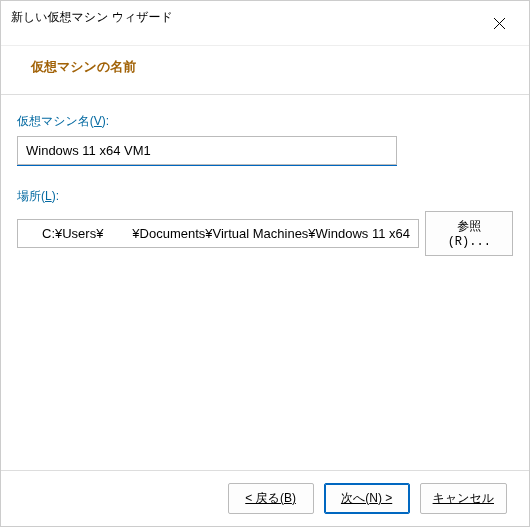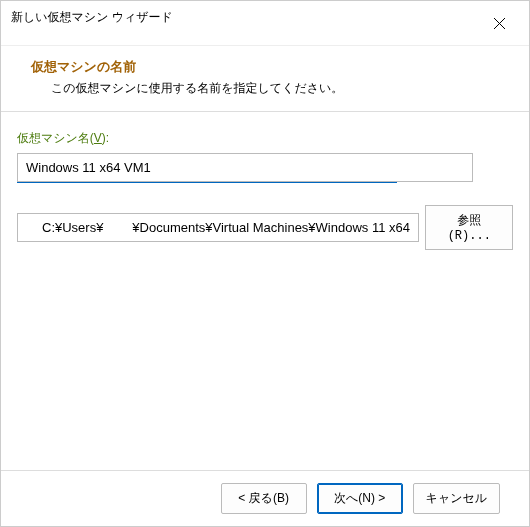--- a/index.html
+++ b/index.html
@@ -59,21 +59,21 @@
       color: #000;
       margin-left: 20px;
     }
     .content {
       flex: 1;
       padding: 18px 16px 0 16px;
       background: #fff;
     }
     .field-label {
       font-size: 12px;
-      color: #4d7c0f;
+      color: #0369a1;
       margin-bottom: 6px;
     }
     .field-label .accel {
       text-decoration: underline;
     }
     .input-row {
       display: flex;
       gap: 6px;
       align-items: center;
       margin-bottom: 6px;
@@ -81,21 +81,21 @@
     .text-input {
       font-size: 13px;
       padding: 6px 8px;
       border: 1px solid #bbb;
       background: #fff;
       color: #000;
       font-family: inherit;
       outline: none;
     }
     .name-input {
-      width: 456px;
+      width: 380px;
     }
     .name-underline {
       width: 380px;
       height: 0;
       border-bottom: 2px solid #0067c0;
       margin-top: -1px;
       margin-bottom: 22px;
     }
     .loc-input {
       width: 412px;
@@ -109,25 +109,26 @@
       cursor: pointer;
       font-family: Liberation Mono, monospace;
     }
     .hint {
       font-size: 12px;
       color: #000;
       margin-top: 12px;
     }
     .footer {
       border-top: 1px solid #ddd;
-      padding: 12px 29px;
+      padding: 12px 22px;
       display: flex;
       justify-content: flex-end;
       gap: 10px;
       background: #fff;
+      text-decoration: underline;
     }
     .footer-btn {
       min-width: 86px;
       padding: 6px 12px;
       border: 1px solid #bbb;
       background: #fdfdfd;
       font-size: 12px;
       cursor: pointer;
       font-family: inherit;
       border-radius: 2px;
@@ -145,31 +146,33 @@
   <div class="close-btn">
     <svg viewBox="0 0 11 11">
         <line x1="0" y1="0" x2="11" y2="11"></line>
         <line x1="11" y1="0" x2="0" y2="11"></line>
       </svg>
   </div>
 </div>
 
 <div class="header">
   <div class="header-title">仮想マシンの名前</div>
-  <div class="header-subtitle">この仮想マシンに使用する名前を指定してください。</div>
 </div>
 
 <div class="content">
 
   <div class="field-label">
     <span>仮想マシン名(</span><span class="accel">V</span><span>):</span>
   </div>
   <input type="text" class="text-input name-input" value="Windows 11 x64 VM1" style="">
   <div class="name-underline"></div>
 
+  <div class="field-label">
+    <span>場所(</span><span class="accel">L</span><span>):</span>
+  </div>
   <div class="input-row">
     <input type="text" class="text-input loc-input" value="C:¥Users¥        ¥Documents¥Virtual Machines¥Windows 11 x64" style="">
     <button class="browse-btn">
       <span>参照(</span><span class="accel">R</span><span>)...</span>
     </button>
   </div>
 
 
 </div>
 

